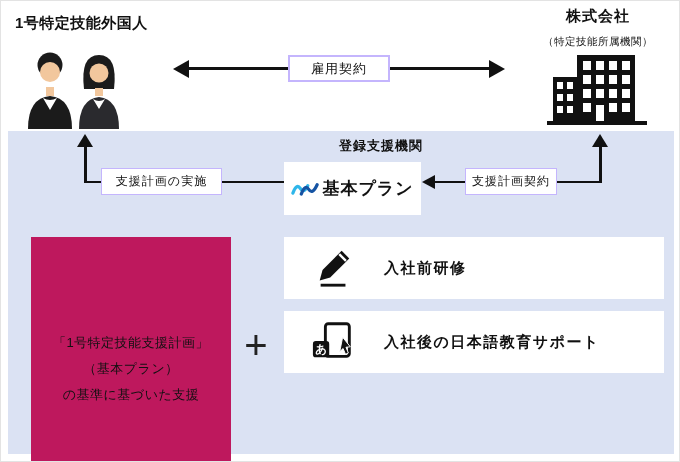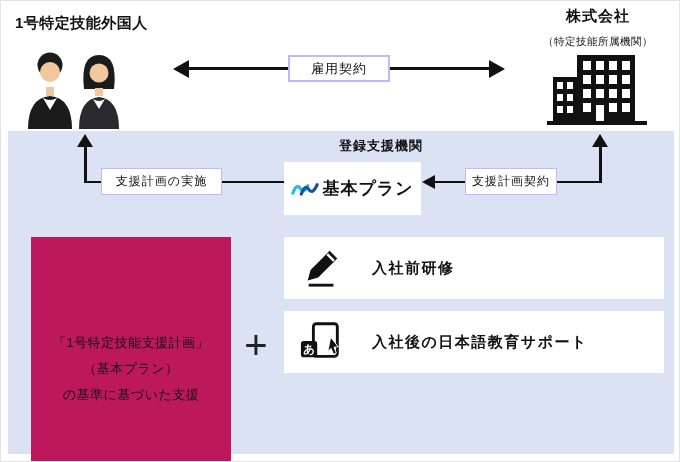--- a/index.html
+++ b/index.html
@@ -51,21 +51,21 @@
     font-size:13px; line-height:2.0; text-align:center; letter-spacing:.5px; z-index:2;
   }
   .plus {
     position:absolute; left:231px; top:316px; width:48px; height:56px;
     display:flex; align-items:center; justify-content:center;
     font-size:40px; color:#222; z-index:2;
   }
   .services { position:absolute; left:283px; top:236px; width:380px; z-index:2; }
   .service-row {
     background:#fff; height:62px; margin-bottom:12px;
-    display:flex; align-items:center; padding-left:12px;
+    display:flex; align-items:center; padding-left:24px;
   }
   .service-icon { width:52px; height:50px; display:flex; align-items:center; justify-content:center; margin-right:24px; }
   .service-label { font-size:15px; font-weight:bold; letter-spacing:1.5px; }
 </style>
 </head>
 <body>
 
 <div class="canvas">
 
   <div class="panel"></div>

